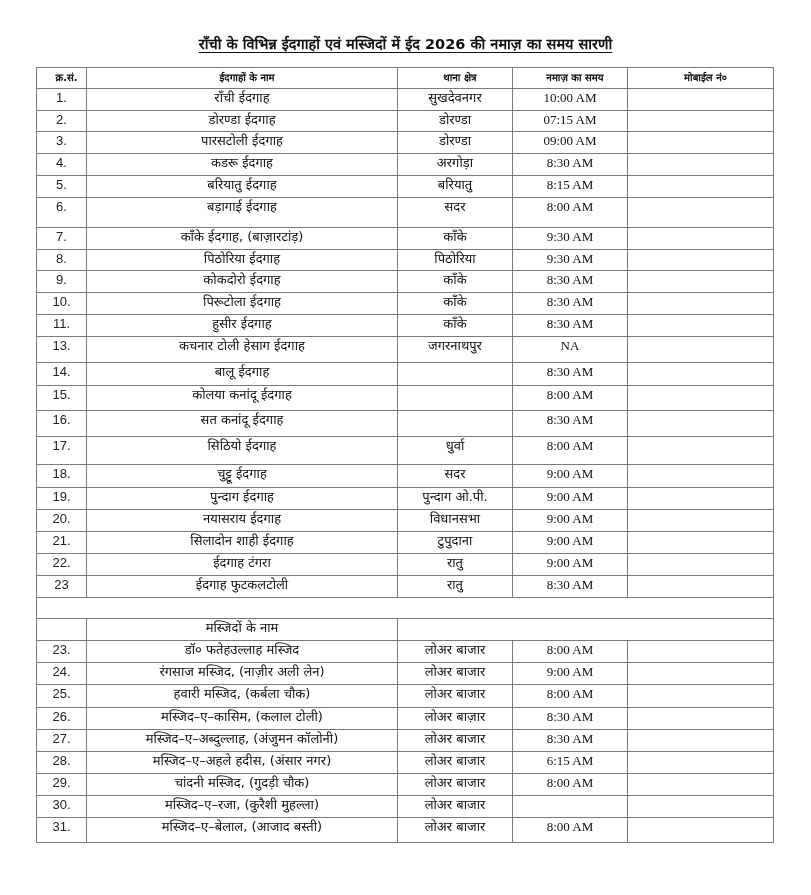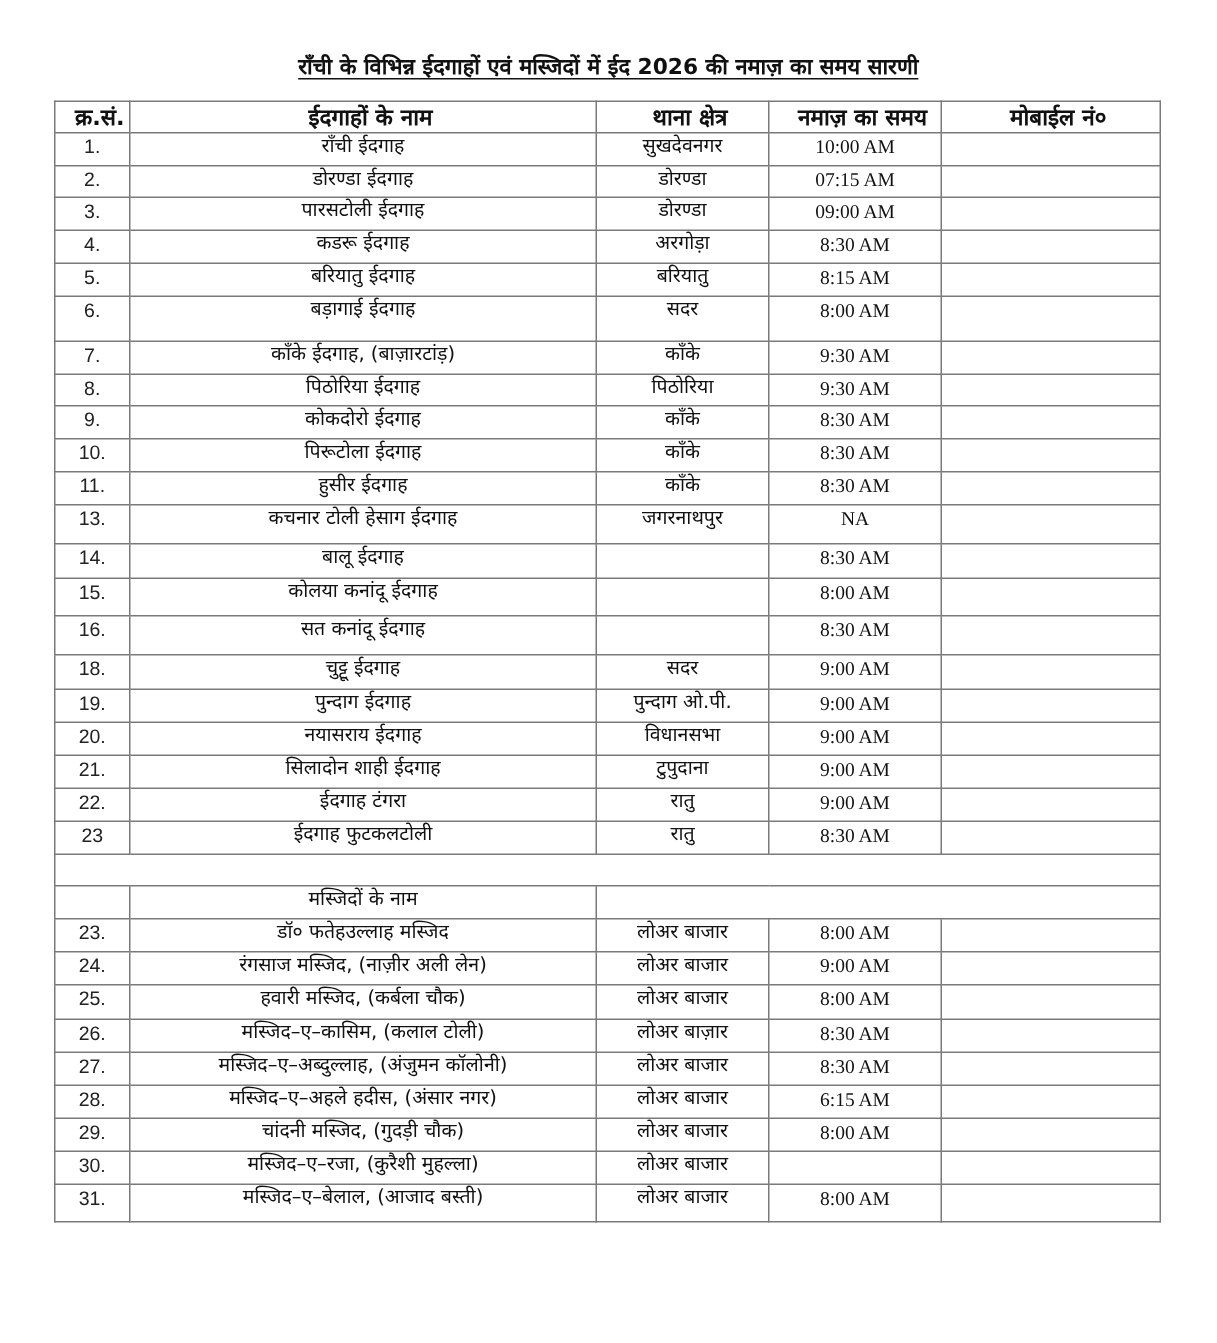--- a/index.html
+++ b/index.html
@@ -6,21 +6,21 @@
   body { width: 811px; height: 895px; position: relative; overflow: hidden;
          font-family: "DejaVu Sans", "Liberation Sans", sans-serif; color: #111; }
   .title { position: absolute; top: 33px; left: 0; width: 811px; text-align: center;
            font-size: 14.5px; font-weight: bold; }
   .title span { text-decoration: underline; text-underline-offset: 3px; }
   table.sched { position: absolute; top: 67px; left: 36px; border-collapse: collapse;
                 table-layout: fixed; width: 737px; }
   table.sched td, table.sched th { border: 1.3px solid #7a7a7a; padding: 0; text-align: center;
                 vertical-align: top; font-size: 13px; font-weight: normal; overflow: hidden;
                 white-space: nowrap; line-height: 18px; }
-  table.sched th { font-weight: bold; font-size: 15px; vertical-align: middle; padding-left: 10px; }
+  table.sched th { font-weight: bold; font-size: 10px; vertical-align: middle; padding-left: 10px; }
   col.c1 { width: 50px; } col.c2 { width: 311px; } col.c3 { width: 115px; }
   col.c4 { width: 115px; } col.c5 { width: 146px; }
   td.sn { font-family: "Liberation Sans", sans-serif; font-size: 13px; color:#222; }
   td.time { font-family: "Liberation Serif", serif; font-size: 17.5px; vertical-align: bottom;
             line-height: 20px; color:#111; }
   td.time.na { vertical-align: top; }
   .sect-head td { font-weight: bold; vertical-align: middle; }
 </style>
 </head>
 <body>
@@ -145,20 +145,27 @@
         <td class="time">8:00 AM</td>
         <td></td>
       </tr>
       <tr style="height: 26px; margin-top: 37px;">
         <td class="sn">16.</td>
         <td>सत कनांदू ईदगाह</td>
         <td></td>
         <td class="time">8:30 AM</td>
         <td></td>
       </tr>
+      <tr style="height: 28px;">
+        <td class="sn">17.</td>
+        <td>सिठियो ईदगाह</td>
+        <td>धुर्वा</td>
+        <td class="time">8:00 AM</td>
+        <td></td>
+      </tr>
       <tr style="height: 23px; margin-top: 24px;">
         <td class="sn">18.</td>
         <td>चुट्टू ईदगाह</td>
         <td>सदर</td>
         <td class="time">9:00 AM</td>
         <td></td>
       </tr>
       <tr style="height: 22px;">
         <td class="sn">19.</td>
         <td>पुन्दाग ईदगाह</td>

